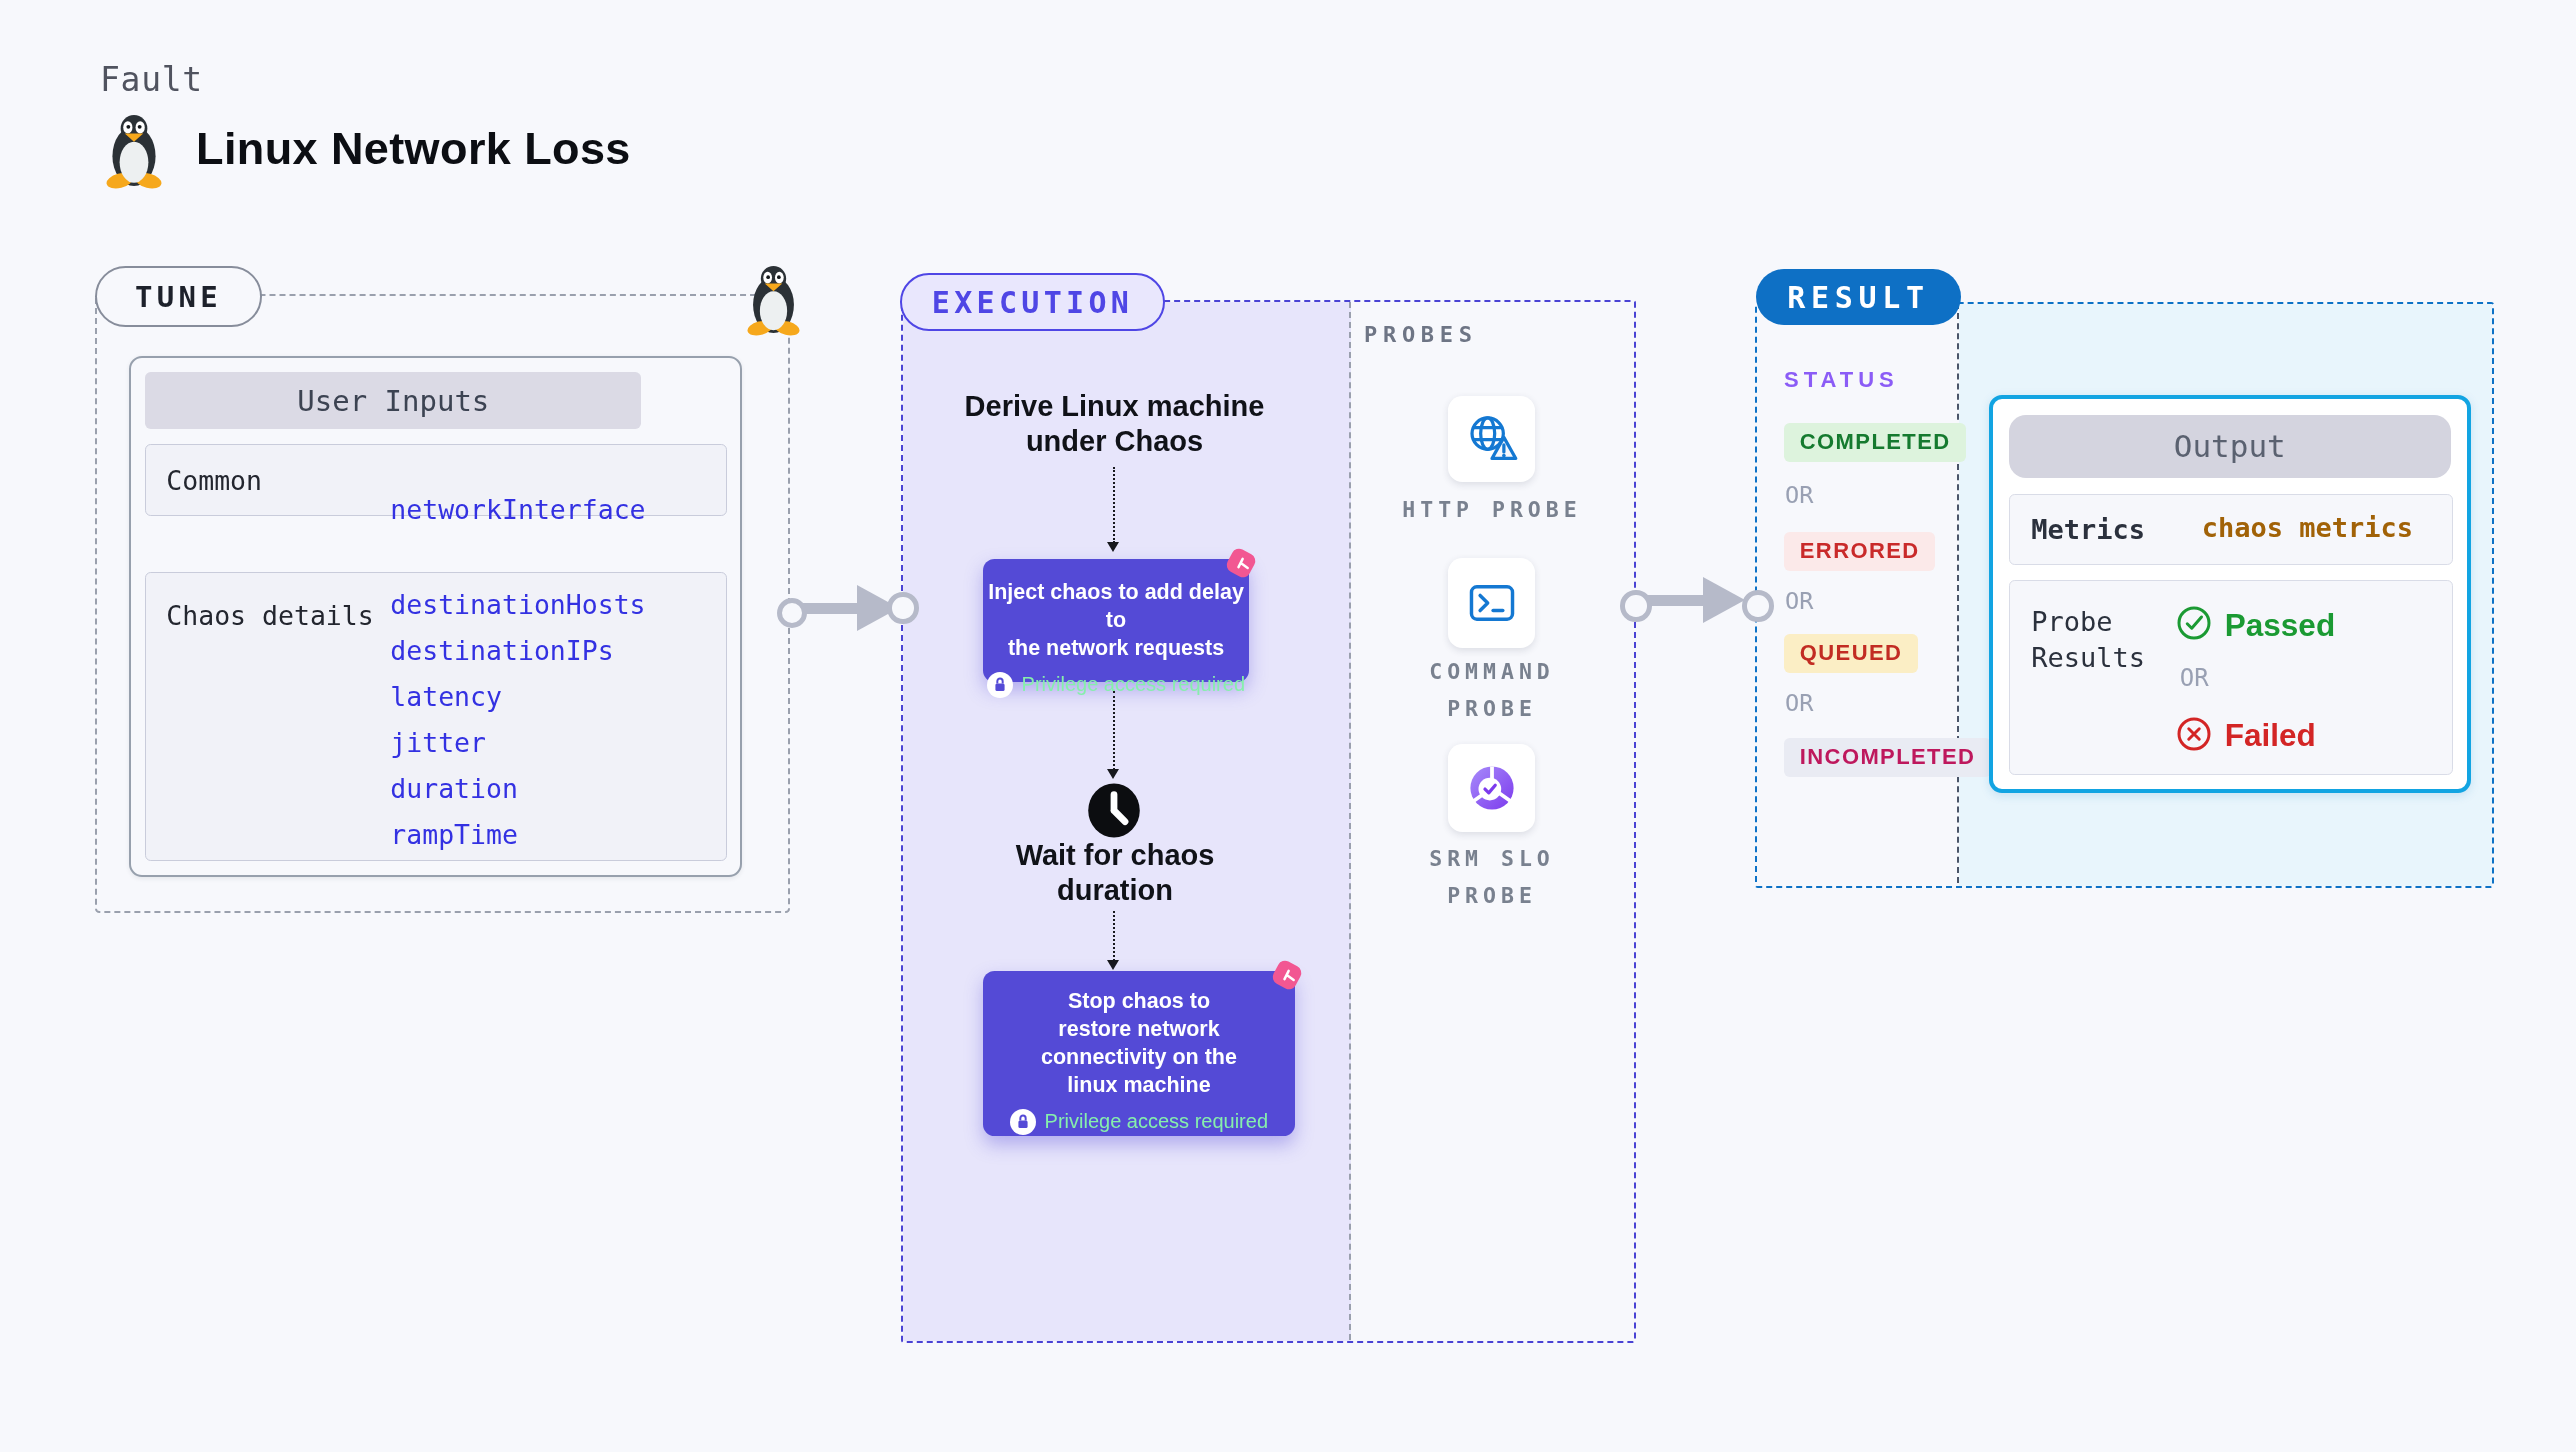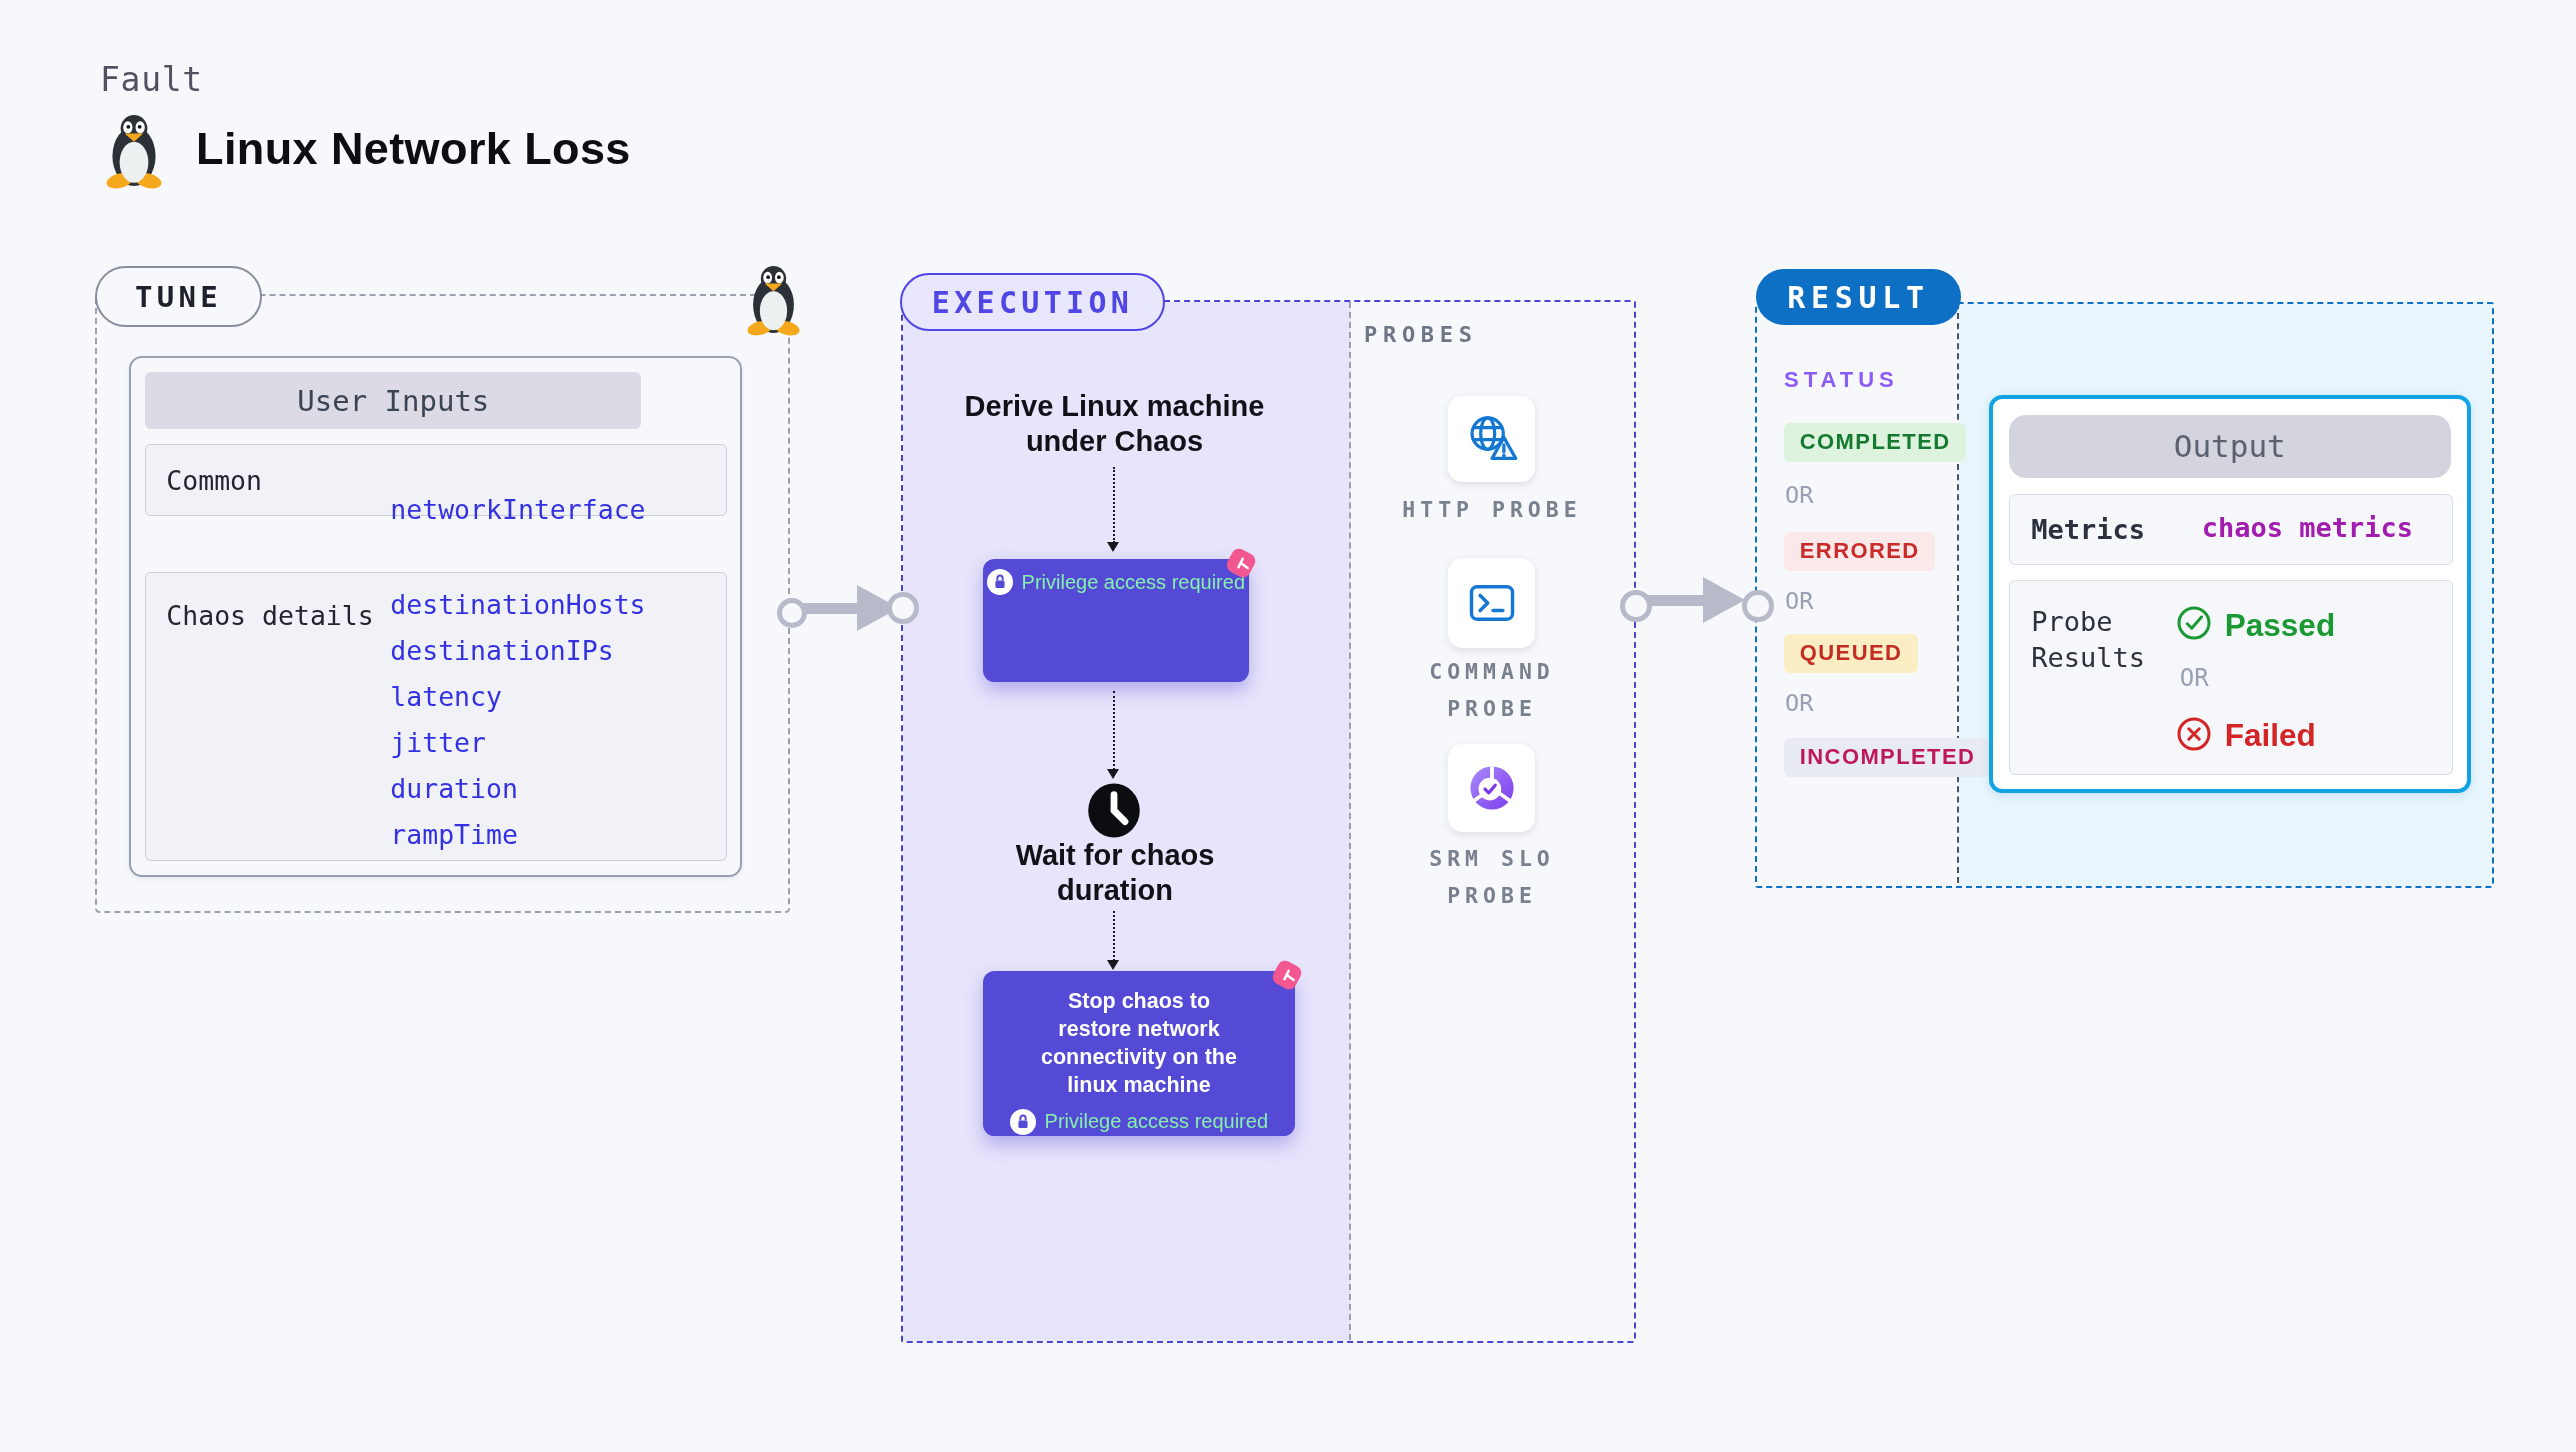--- a/index.html
+++ b/index.html
@@ -78,21 +78,21 @@
          font-weight:bold;letter-spacing:1.4px;z-index:2;}
   .or-sep{left:1785px;font-size:23.6px;color:#99a0b3;z-index:2;}
   .output-card{left:1989px;top:395px;width:474px;height:390px;background:#ffffff;border:4.3px solid #12a4e2;
                border-radius:13px;box-shadow:0 2.9px 10px rgba(18,120,190,.15);z-index:3;}
   .out-header{position:absolute;left:15.8px;top:15.8px;width:442px;height:63px;background:#d4d4df;border-radius:17px;
               display:flex;align-items:center;justify-content:center;font-size:31px;color:#5a6170;}
   .out-row{position:absolute;left:15.8px;width:442px;background:#f6f7fb;border:1.4px solid #d9dce7;border-radius:5.7px;}
   .metrics-row{top:95px;height:69px;font-weight:bold;}
   .probe-res-row{top:181px;height:193px;}
   .out-label{position:absolute;left:21.5px;font-size:27px;color:#2b313d;line-height:36px;}
-  .metrics-value{position:absolute;left:192px;top:17px;font-size:27px;color:#a21caf;}
+  .metrics-value{position:absolute;left:192px;top:17px;font-size:27px;color:#a16207;}
   .passed-text{position:absolute;left:215px;top:26px;font-size:31.5px;font-weight:bold;color:#1b9a33;}
   .failed-text{position:absolute;left:215px;top:136px;font-size:31.5px;font-weight:bold;color:#d32525;}
   .pr-or{position:absolute;left:170px;top:83px;font-size:24px;color:#99a0b3;}
   .pr-icon{position:absolute;width:36px;height:36px;}
 </style>
 </head>
 <body>
 
 <div id="canvas">
 
@@ -166,20 +166,24 @@
     <div>under Chaos</div>
   </div>
   <div class="abs v-arrow" style="left:1113px;top:467px;height:76px;"></div>
 
   <div class="abs chaos-step" style="left:983px;top:559px;width:266px;height:123px;">
     <div class="step-badge">
       <svg viewBox="0 0 48 48" width="100%" height="100%">
         <rect x="9" y="9" width="30" height="30" rx="9" fill="#f25792" transform="rotate(28 24 24)"></rect>
         <path d="M21 29 l5-10 M25 25 l7 5" stroke="#ffffff" stroke-width="3" stroke-linecap="round"></path>
       </svg>
+    </div>
+    <div class="lines" style="margin-top:18.6px;">
+      <div>Inject chaos to add delay to</div>
+      <div>the network requests</div>
     </div>
     <div class="priv-row">
       <svg viewBox="0 0 34 34">
         <circle cx="17" cy="17" r="17" fill="#ffffff"></circle>
         <rect x="11" y="15" width="12" height="10" rx="2" fill="#544ad6"></rect>
         <path d="M13.5 15 v-3 a3.5 3.5 0 0 1 7 0 v3" fill="none" stroke="#544ad6" stroke-width="2.6"></path>
       </svg>
       <span class="priv-text">Privilege access required</span>
     </div>
   </div>

